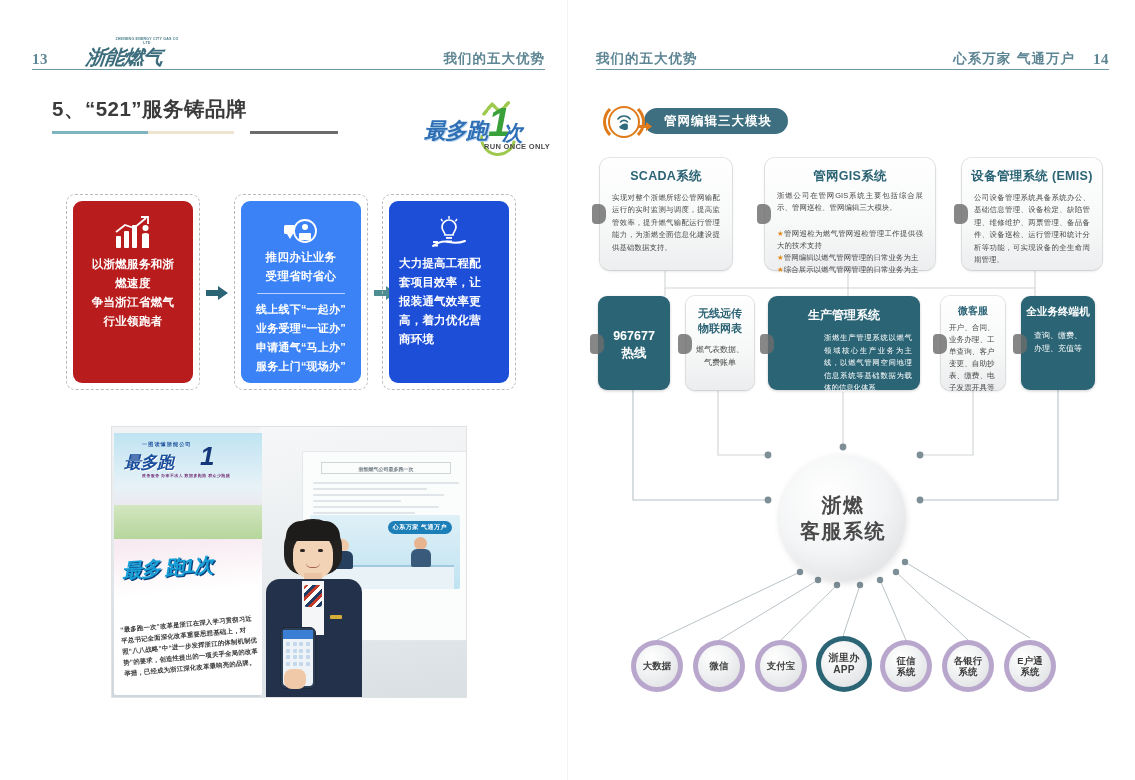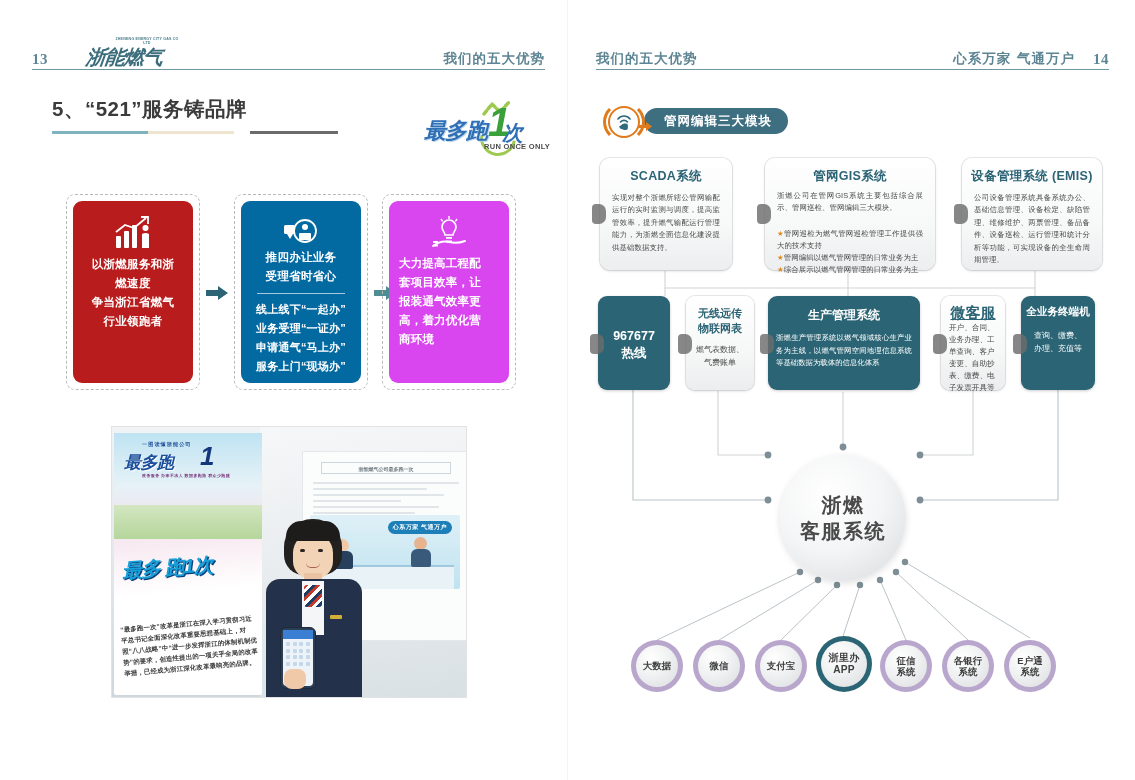--- a/index.html
+++ b/index.html
@@ -103,22 +103,22 @@
   .flowrow { position:absolute; left:66px; top:194px; width:450px; height:196px; }
   .dashbox {
     position:absolute; top:0; height:196px;
     border:1.3px dashed #b9b9b9; border-radius:9px;
   }
   .card {
     position:absolute; border-radius:9px;
     color:#ffffff; text-align:center;
   }
   .card-teal { background:#b91c1c; }
-  .card-teal2 { background:#0369a1;text-decoration:underline; }
-  .card-orange { background:#d946ef; }
+  .card-teal2 { background:#3b82f6;text-decoration:underline; }
+  .card-orange { background:#1d4ed8; }
   .card-icon {
     position:absolute; left:0; right:0; top:14px; height:36px;
     display:flex; align-items:center; justify-content:center;
   }
   .card-title {
     position:absolute; left:8px; right:8px;
     font-size:11.5px; font-weight:700; line-height:19px; letter-spacing:0.3px;
   }
   .card-divider {
     position:absolute; left:16px; right:16px; height:1px;
@@ -653,26 +653,26 @@
   <div class="rowbox rb-light" style="left:686px; top:296px; width:68px; height:94px;">
     <div class="rb-title" style="top:10px; font-size:11px; line-height:15px; color:#2c6476; white-space:pre-line;">无线远传
 物联网表</div>
     <div class="rb-body" style="top:47px; font-size:8px; line-height:13px; color:#4a4a4a; text-align:center; white-space:pre-line;">燃气表数据、
 气费账单</div>
   </div>
   <div class="nub" style="left:678px; top:334px;"></div>
 
   <div class="rowbox rb-dark" style="left:768px; top:296px; width:152px; height:94px;">
     <div class="rb-title" style="top:11px; font-size:12px; line-height:16px;">生产管理系统</div>
-    <div class="rb-body" style="top:36px; font-size:7.4px; line-height:12.6px; text-align:justify;">浙燃生产管理系统以燃气领域核心生产业务为主线，以燃气管网空间地理信息系统等基础数据为载体的信息化体系</div>
+    <div class="rb-body" style="top:36px; font-size:7.4px; line-height:12.6px; text-align:justify;margin-left:48px;">浙燃生产管理系统以燃气领域核心生产业务为主线，以燃气管网空间地理信息系统等基础数据为载体的信息化体系</div>
   </div>
   <div class="nub" style="left:760px; top:334px;"></div>
 
   <div class="rowbox rb-light" style="left:941px; top:296px; width:64px; height:94px;">
-    <div class="rb-title" style="top:8px; font-size:15px; color:#2c6476;text-decoration:underline;">微客服</div>
+    <div class="rb-title" style="top:8px; font-size:10px; color:#2c6476;">微客服</div>
     <div class="rb-body" style="top:26px; font-size:7.6px; line-height:12px; color:#4a4a4a; text-align:left;">开户、合同、业务办理、工单查询、客户变更、自助抄表、缴费、电子发票开具等</div>
   </div>
   <div class="nub" style="left:933px; top:334px;"></div>
 
   <div class="rowbox rb-dark" style="left:1021px; top:296px; width:74px; height:94px;">
     <div class="rb-title" style="top:9px; font-size:10.6px;">全业务终端机</div>
     <div class="rb-body" style="top:33px; font-size:8px; line-height:13px; text-align:center; white-space:pre-line;">查询、缴费、
 办理、充值等</div>
   </div>
   <div class="nub" style="left:1013px; top:334px;"></div>

